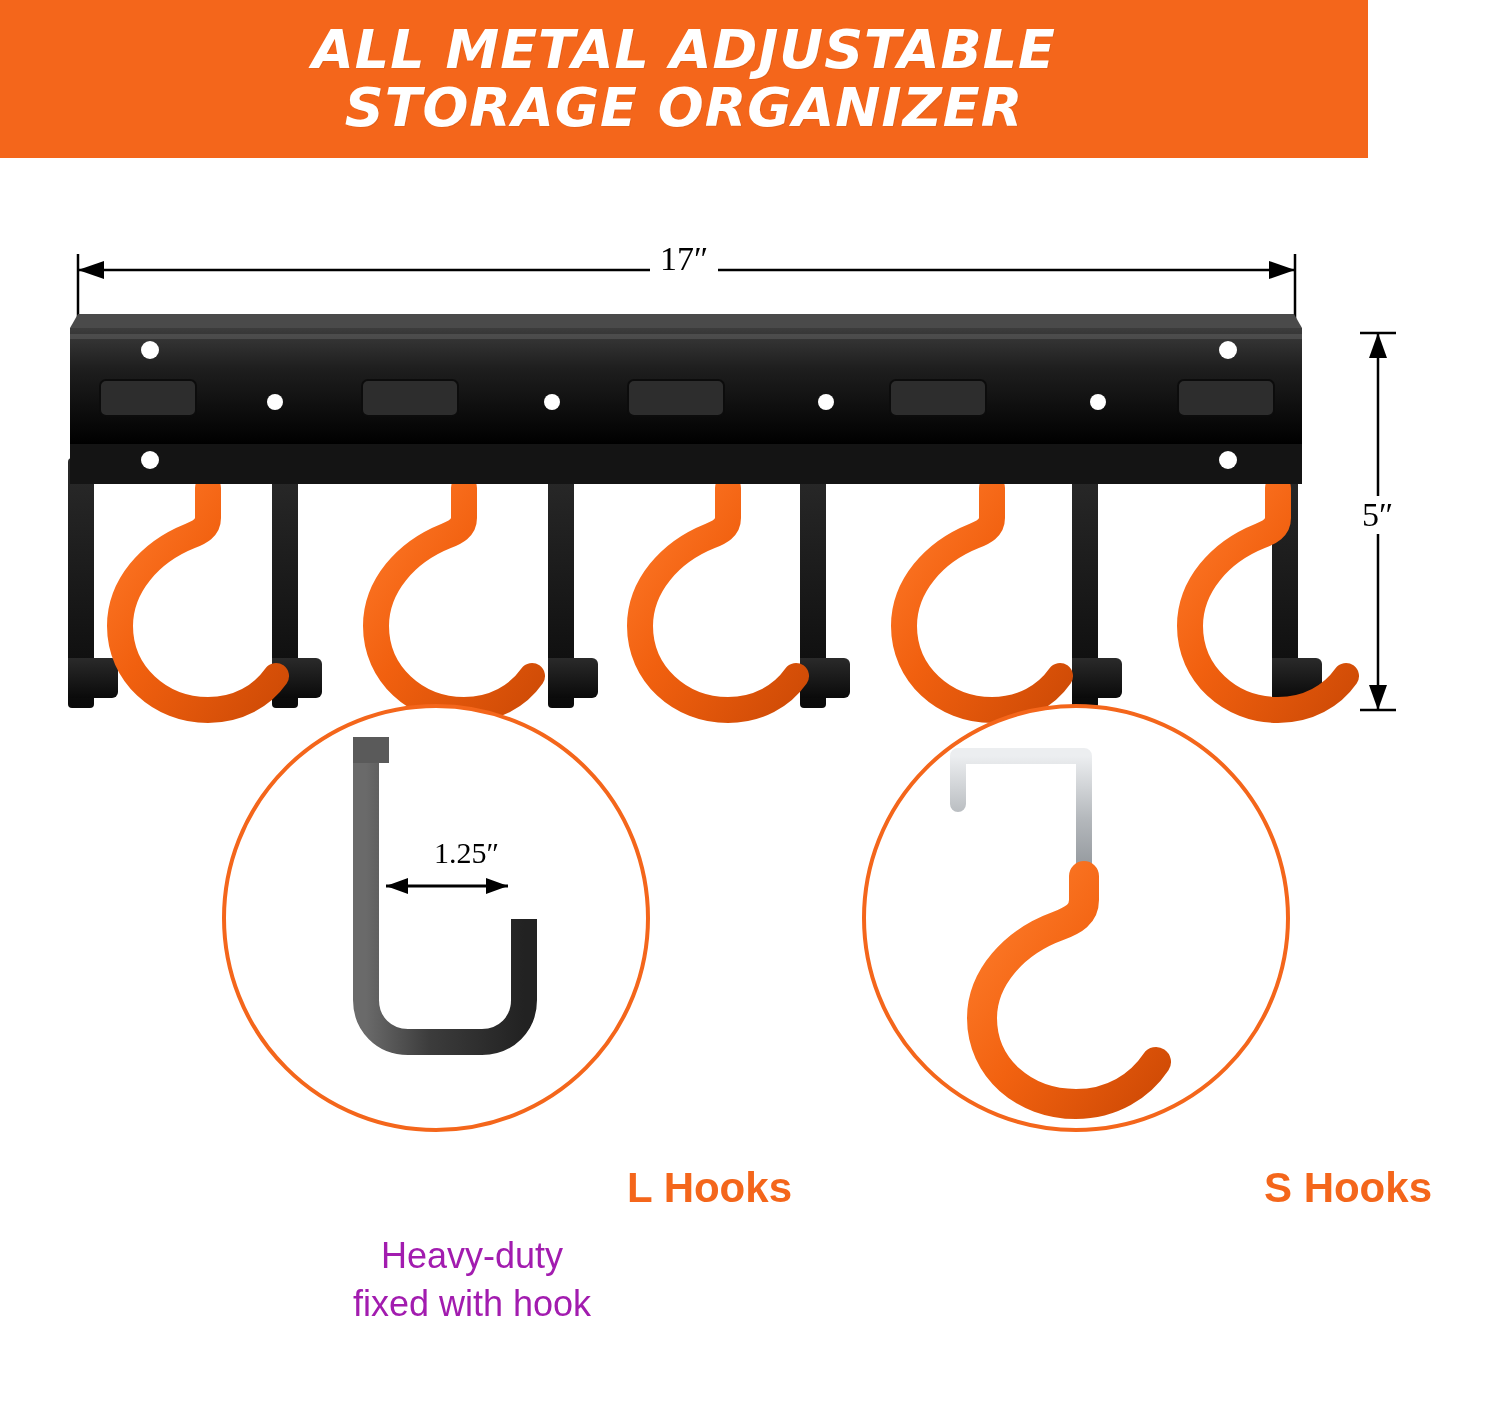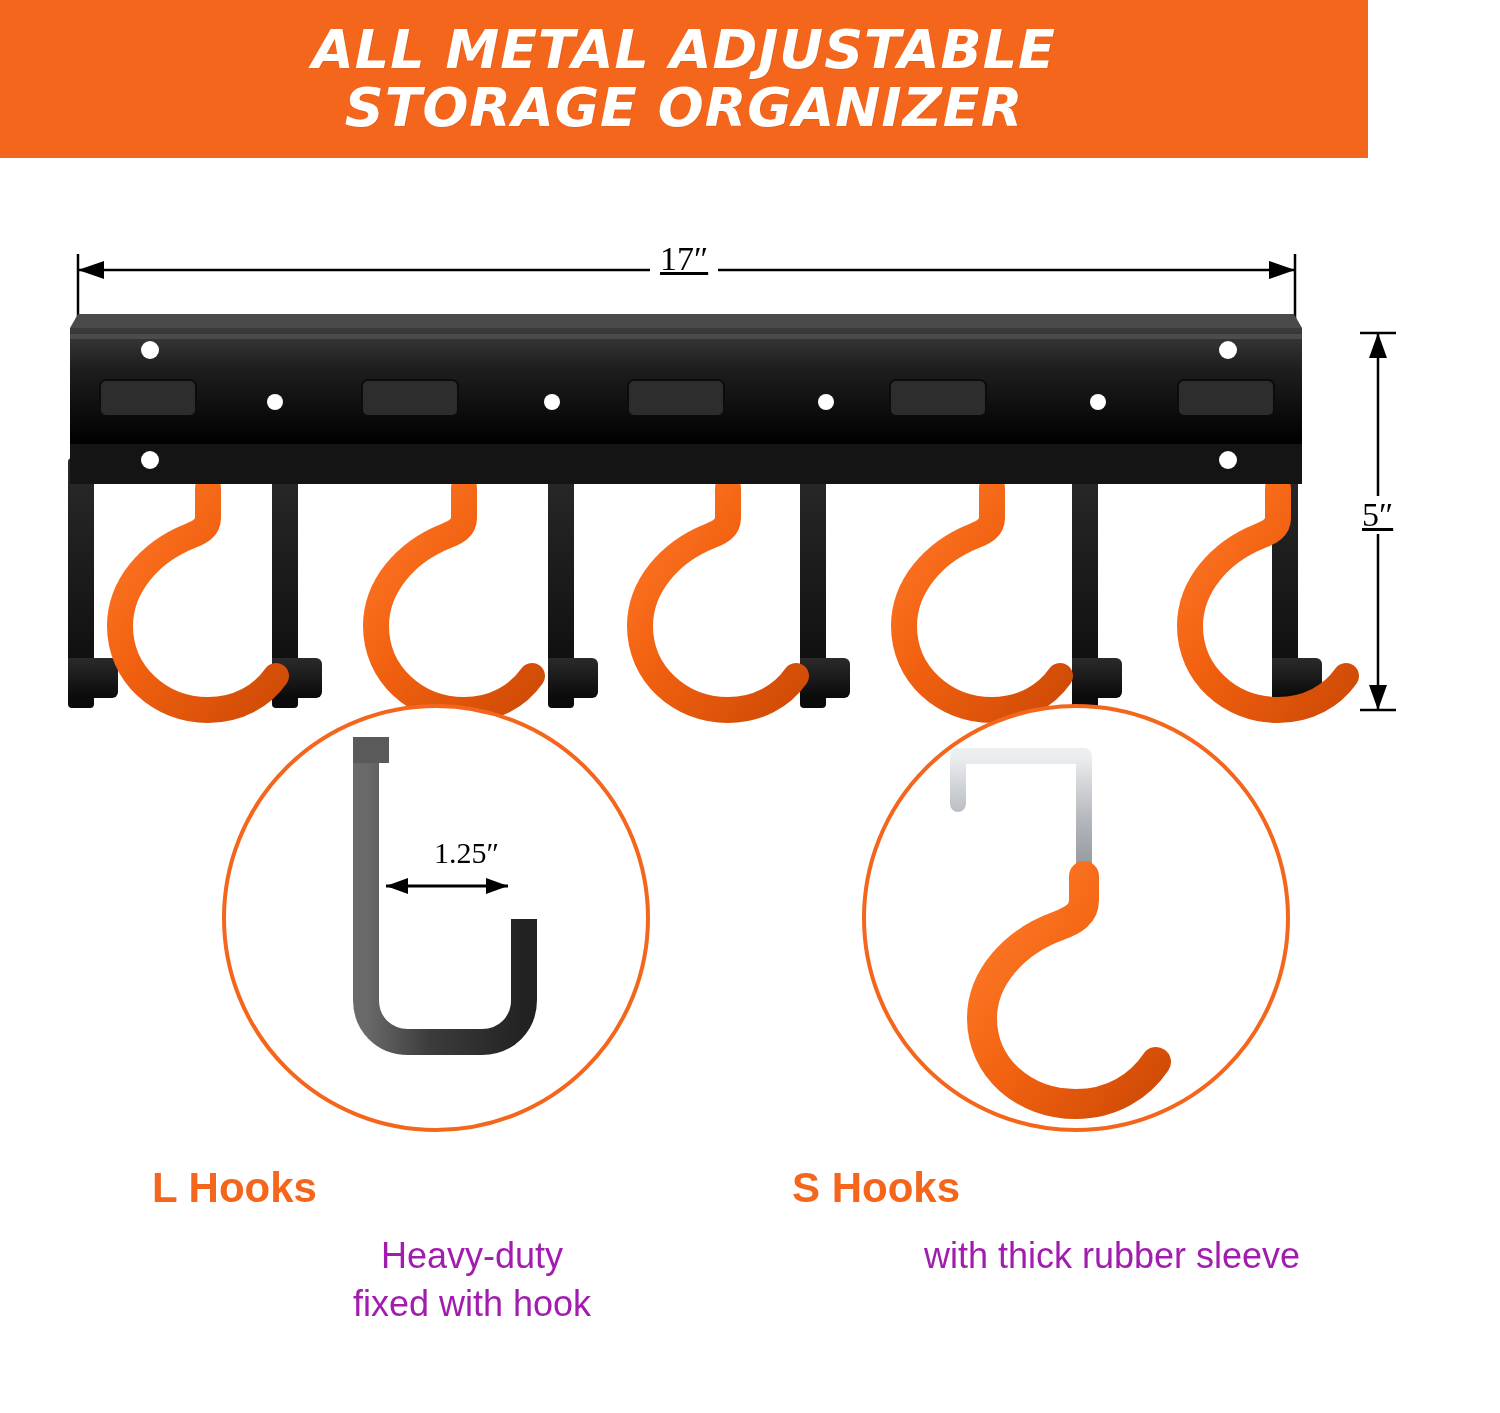--- a/index.html
+++ b/index.html
@@ -54,21 +54,20 @@
     height: 600px;
   }
 
   .dim-label {
     position: absolute;
     font-family: "Liberation Serif", serif;
     font-size: 34px;
     color: #000;
     background: #fff;
     padding: 0 10px;
-    text-decoration: underline;
   }
   #dim-width-label {
     left: 650px;
     top: 82px;
   }
   #dim-height-label {
     left: 1352px;
     top: 338px;
   }
 
@@ -112,21 +111,21 @@
     position: absolute;
     left: 0;
     top: 0;
     width: 412px;
     height: 412px;
   }
   .callout-title {
     position: absolute;
     top: 460px;
     width: 640px;
-    text-align: left;
+    text-align: right;
     color: #f4661b;
     font-size: 42px;
     font-weight: bold;
     font-family: "Liberation Sans", sans-serif;
   }
   .callout-desc {
     position: absolute;
     top: 528px;
     width: 640px;
     text-align: center;
@@ -343,18 +342,17 @@
             </linearGradient>
           </defs>
 
           <path d="M92 96 v-48 h126 v126" fill="none" stroke="url(#steelGrad2)" stroke-width="16" stroke-linecap="round" stroke-linejoin="round"></path>
 
           <path d="M218 168 v24 c0 14 -10 20 -26 26 c-44 16 -76 52 -76 92 c0 50 42 86 94 86 c36 0 64 -18 80 -42" fill="none" stroke="url(#orangeGrad2)" stroke-width="30" stroke-linecap="round" stroke-linejoin="round"></path>
         </svg>
       </div>
       <div class="callout-title">S Hooks</div>
       <div class="callout-desc">
-        <div>with thick rubber sleeve</div>
       </div>
     </div>
 
   </div>
 </div>
 
 </body></html>

